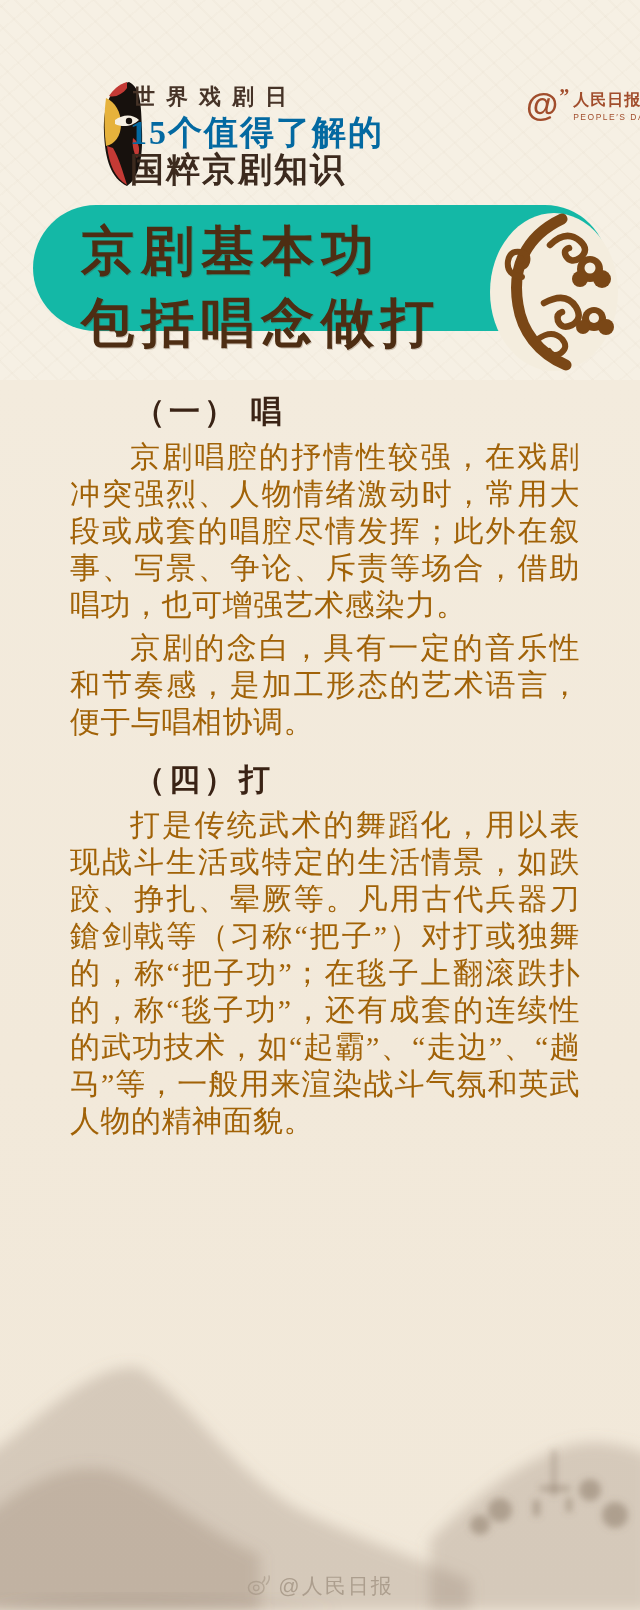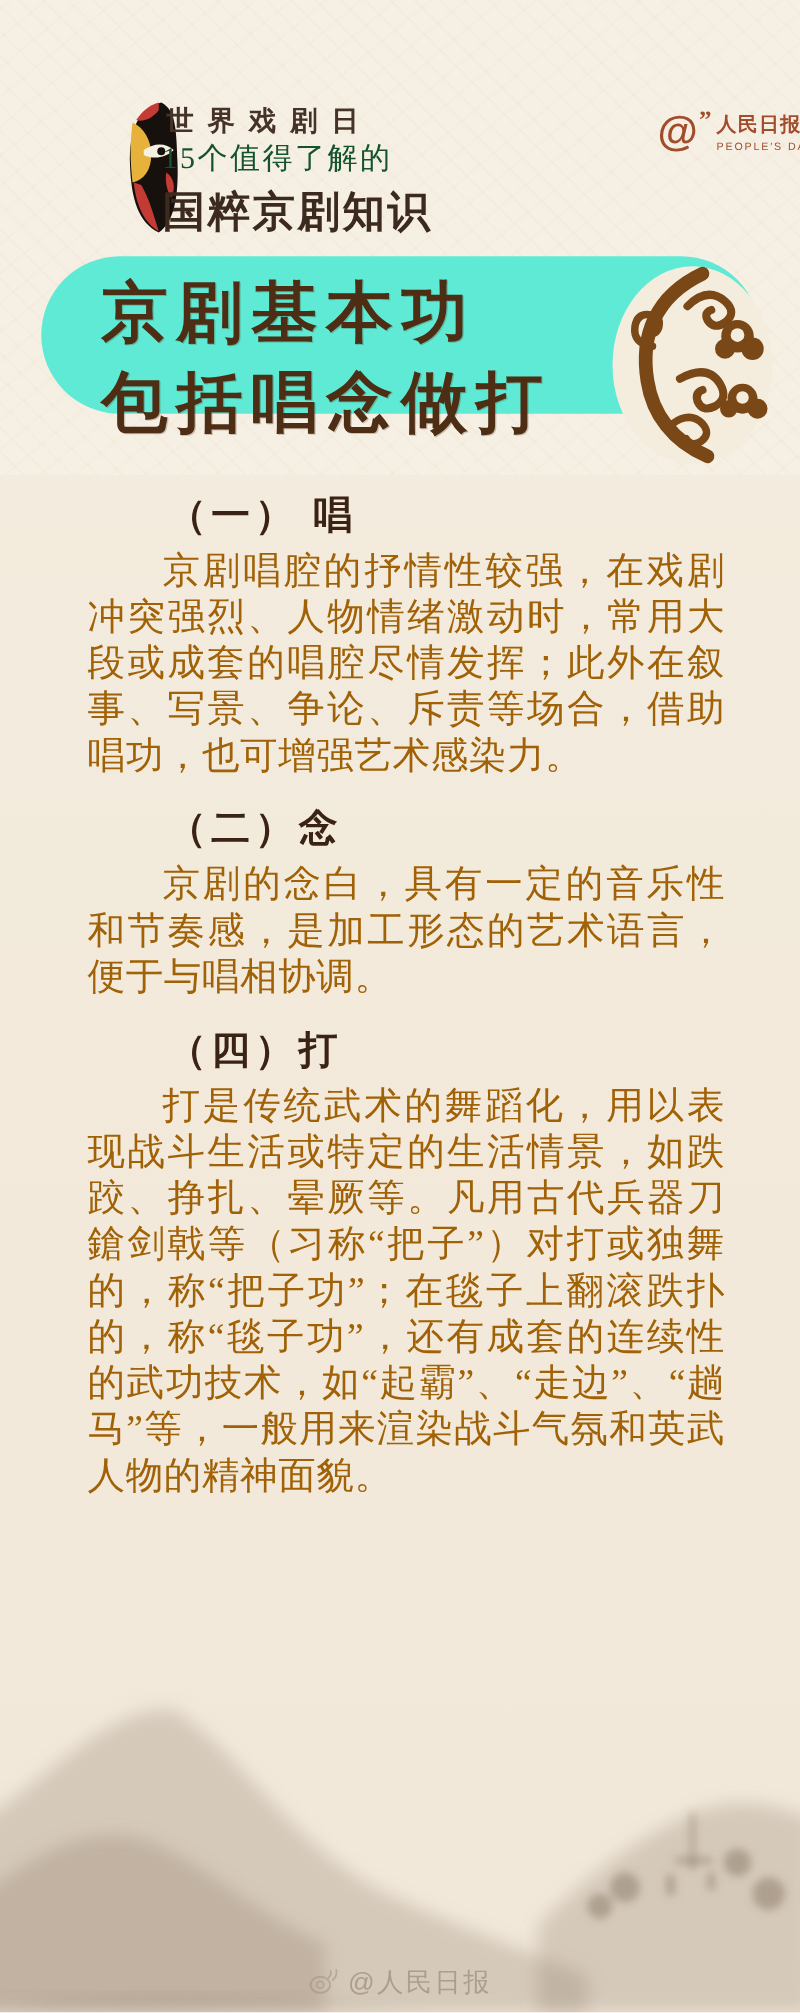--- a/index.html
+++ b/index.html
@@ -25,38 +25,38 @@
 
   
   .header { position:absolute; left:0; top:16px; width:640px; height:200px; z-index:4;margin-left:37px; }
   .mask-icon { position:absolute; left:62px; top:64px; width:48px; height:108px; }
   .kicker {
     position:absolute; left:96px; top:66px;
     font-size:22px; letter-spacing:11px; color:#463327; font-weight:600;
   }
   .title-1 {
     position:absolute; left:93px; top:94px;
-    font-size:24px; font-weight:normal; color:#14532d; letter-spacing:2px;
+    font-size:34px; font-weight:bold; color:#0369a1; letter-spacing:2px;
   }
   .title-2 {
     position:absolute; left:93px; top:131px;
     font-size:34px; font-weight:bold; color:#3c2a1e; letter-spacing:2px;
   }
   .logo { position:absolute; left:489px; top:74px; color:#a14d2c; }
   .logo-row { display:flex; align-items:flex-start; }
   .logo-at { font-size:33px; font-weight:bold; line-height:30px; font-family:"Liberation Sans",sans-serif; }
   .logo-quotes { font-size:20px; font-weight:bold; line-height:12px; margin-left:1px; letter-spacing:1px; }
   .logo-col { margin-left:3px; }
   .logo-name { font-size:16px; font-weight:bold; letter-spacing:1px; font-family:"Liberation Sans",sans-serif; }
   .logo-sub { font-size:8.5px; letter-spacing:1.5px; font-family:"Liberation Sans",sans-serif; margin-top:1px; }
 
   
   .banner {
     position:absolute; left:33px; top:205px; width:575px; height:126px; z-index:3;
-    background:#5eead4; border-radius:72px;
+    background:#14b8a6; border-radius:72px;
   }
   .banner-text { position:absolute; left:48px; top:10px; }
   .banner-line {
     font-size:53px; font-weight:bold; color:#4d2d13;
     line-height:72px; letter-spacing:7px;
     text-shadow:1px 1px 0 rgba(77,45,19,0.25);
   }
   .medallion { position:absolute; right:-14px; top:6px; width:136px; height:162px; }
 
   
@@ -140,21 +140,20 @@
         <circle cx="104" cy="57" r="5.5"></circle>
           <circle cx="108" cy="107" r="5"></circle>
       </g>
     </svg>
   </div>
 
   <div class="content">
     <div class="sec-heading">（一） 唱</div>
     <div class="sec-body mt-a">京剧唱腔的抒情性较强，在戏剧冲突强烈、人物情绪激动时，常用大段或成套的唱腔尽情发挥；此外在叙事、写景、争论、斥责等场合，借助唱功，也可增强艺术感染力。</div>
 
-    <div class="sec-heading mt-b">（二）念</div>
     <div class="sec-body mt-a">京剧的念白，具有一定的音乐性和节奏感，是加工形态的艺术语言，便于与唱相协调。</div>
 
 
     <div class="sec-heading mt-b">（四）打</div>
     <div class="sec-body mt-a">打是传统武术的舞蹈化，用以表现战斗生活或特定的生活情景，如跌跤、挣扎、晕厥等。凡用古代兵器刀鎗剑戟等（习称“把子”）对打或独舞的，称“把子功”；在毯子上翻滚跌扑的，称“毯子功”，还有成套的连续性的武功技术，如“起霸”、“走边”、“趟马”等，一般用来渲染战斗气氛和英武人物的精神面貌。</div>
   </div>
 
   <svg class="landscape" viewBox="0 0 640 270">
     <defs>
       <filter id="soft" x="-30%" y="-30%" width="160%" height="160%">

